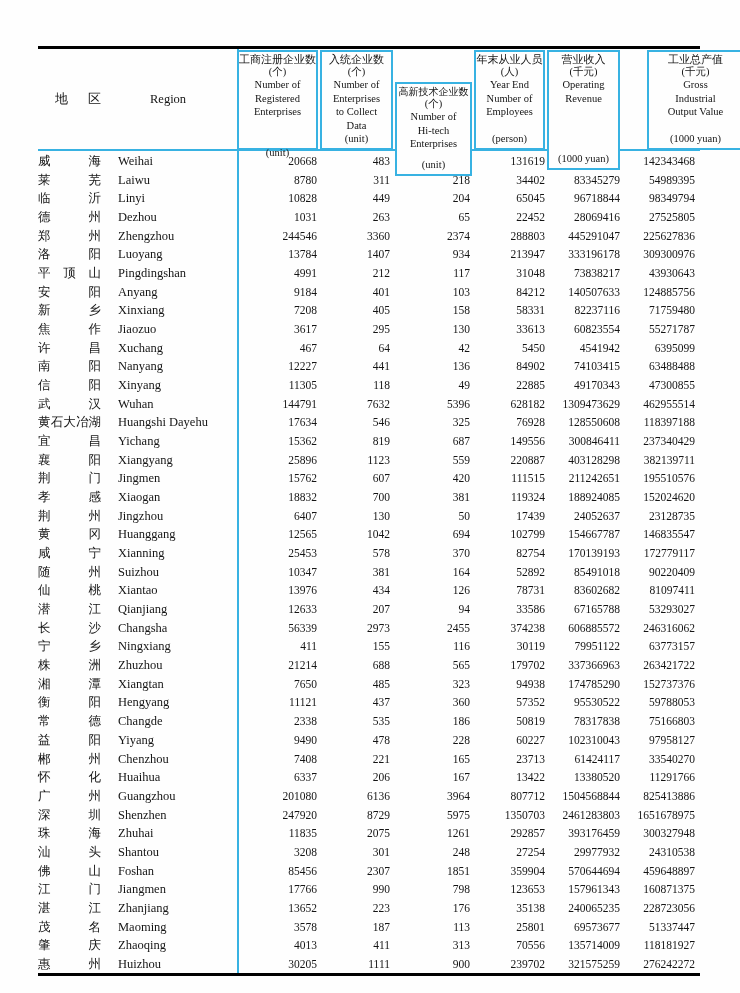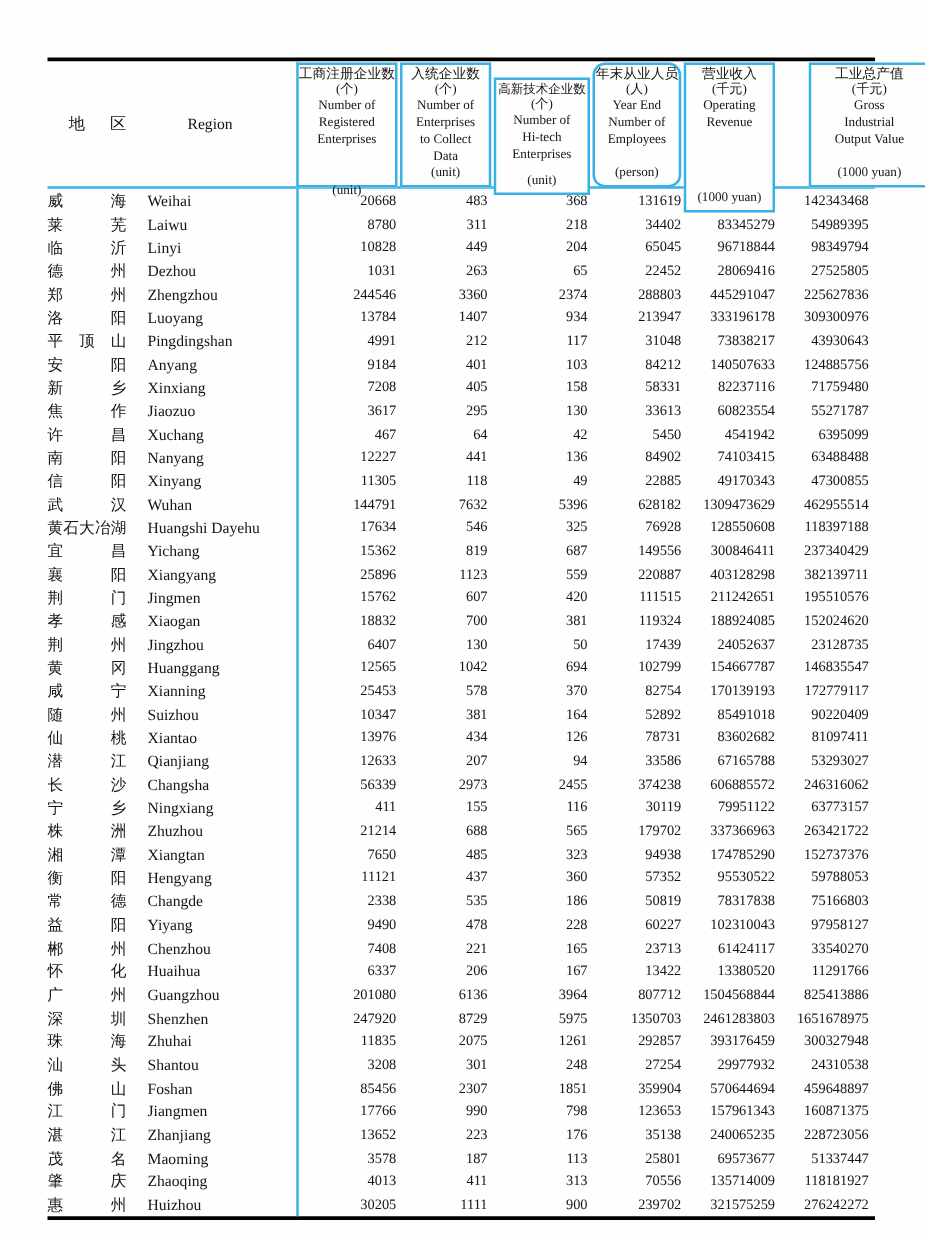--- a/index.html
+++ b/index.html
@@ -32,21 +32,21 @@
     align-items:center;text-align:center;
     padding:1px 0 3px 0;z-index:2;
   }
   .hbox .bh-zh{font-size:11px;white-space:nowrap;line-height:13px;}
   .hbox .bh-uzh{font-size:10.5px;line-height:12px;}
   .hbox .bh-en{font-size:10.5px;line-height:13.5px;white-space:pre-line;}
   .hbox .bh-unit{font-size:10.5px;line-height:12px;}
   .hb1{left:237px;top:50px;width:81px;height:100px;}
   .hb2{left:320px;top:50px;width:73px;height:100px;}
   .hb3{left:395px;top:62px;width:77px;height:94px;z-index:3;}
-  .hb4{left:474px;top:50px;width:71px;height:100px;border-radius:10px;}
+  .hb4{left:474px;top:50px;width:71px;height:100px;}
   .hb5{left:547px;top:50px;width:73px;height:120px;}
   .hb6{left:622px;top:50px;width:97px;height:100px;margin-left:25px;}
   .rows{position:absolute;top:152px;left:38px;width:662px;}
   .row{position:relative;height:18.68px;line-height:18.68px;}
   .zh{
     position:absolute;left:0;top:0;width:63px;height:100%;
     font-size:12.5px;display:flex;justify-content:space-between;align-items:center;
     white-space:nowrap;
   }
   .en{position:absolute;left:80px;top:0;width:112px;font-size:12.5px;white-space:nowrap;}
@@ -91,21 +91,21 @@
       <div class="bh-zh">入统企业数</div>
       <div class="bh-uzh">(个)</div>
       <div class="bh-en">Number of
 Enterprises
 to Collect
 Data</div>
     </div>
     <div class="bh-unit">(unit)</div>
   </div>
 
-  <div class="hbox hb3" style="border-color: rgb(56, 178, 226);">
+  <div class="hbox hb3" style="border-color: rgb(56, 178, 226); margin-top: 20px;">
     <div>
       <div class="bh-zh" style="font-size:10px;">高新技术企业数</div>
       <div class="bh-uzh">(个)</div>
       <div class="bh-en">Number of
 Hi-tech
 Enterprises</div>
     </div>
     <div class="bh-unit">(unit)</div>
   </div>
 

